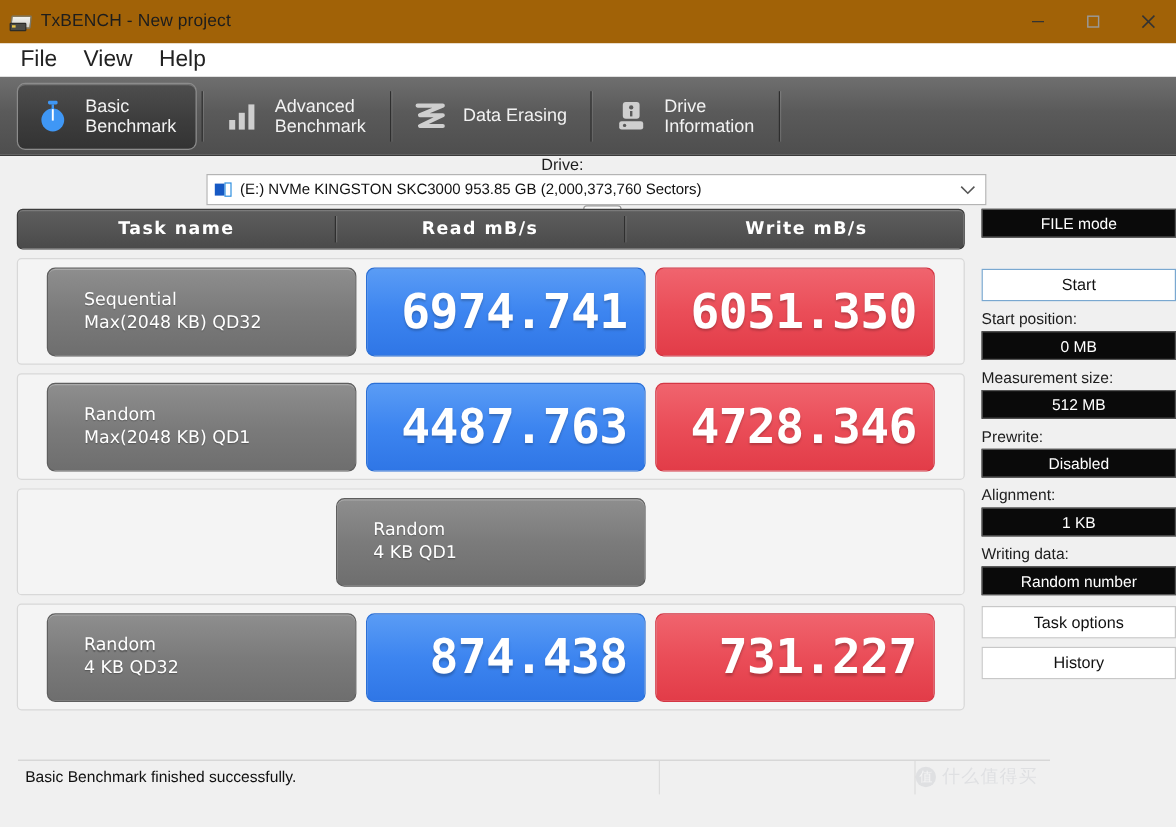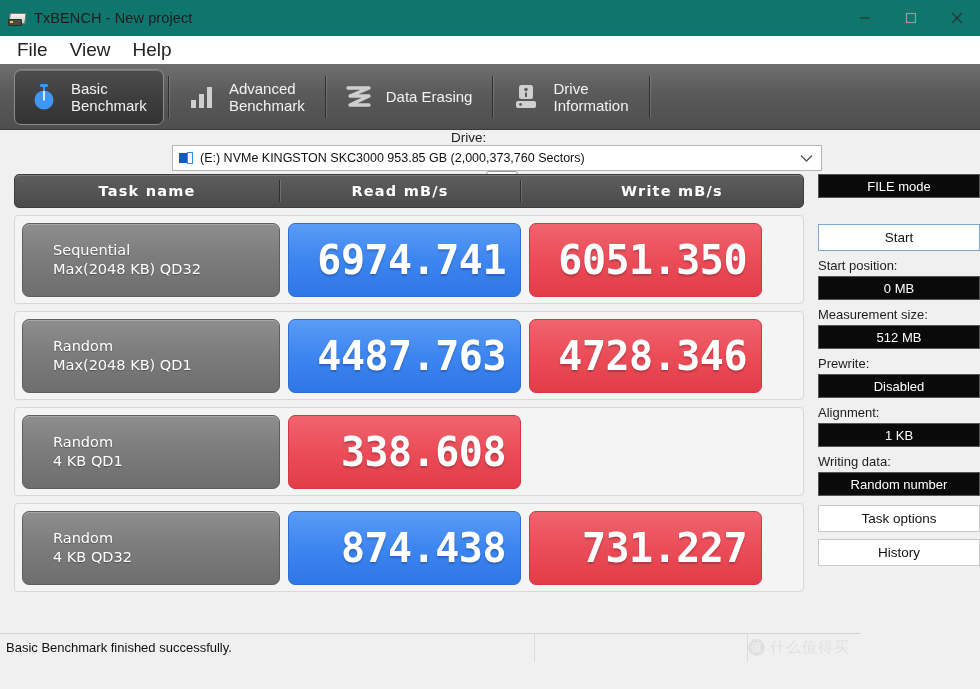--- a/index.html
+++ b/index.html
@@ -11,21 +11,21 @@
     height: 689px;
     overflow: hidden;
     background: #f0f0f0;
     font-family: "Liberation Sans", sans-serif;
     -webkit-font-smoothing: antialiased;
   }
 
   
   .titlebar {
     height: 36px;
-    background: #0f766e;
+    background: #a16207;
     display: flex;
     align-items: center;
     position: relative;
   }
   .app-icon {
     width: 18px;
     height: 16px;
     margin-left: 8px;
     margin-right: 8px;
     position: relative;
@@ -238,20 +238,21 @@
   .task-row {
     height: 89px;
     margin-top: 7px;
     background: #f4f4f4;
     border: 1px solid #d8d8d8;
     border-radius: 4px;
     display: flex;
     align-items: center;
     padding: 0 7px;
     box-sizing: border-box;
+    justify-content: center;
   }
   .task-name {
     width: 258px;
     height: 74px;
     flex: none;
     background: linear-gradient(#8e8e8e, #7b7b7b 50%, #6e6e6e);
     border: 1px solid #5e5e5e;
     border-radius: 7px;
     box-shadow: inset 0 1px 0 rgba(255,255,255,0.25);
     display: flex;
@@ -328,21 +329,21 @@
   .side-btn.plain { border-color: #c8c8c8; }
   .side-label {
     font-size: 13px;
     color: #1d1d1d;
     margin: 7px 0 3px 0;
   }
 
   
   .statusbar {
     position: absolute;
-    left: 0; bottom: 0;
+    left: 15px; bottom: 0;
     width: 860px;
     height: 28px;
     background: #f0f0f0;
     border-top: 1px solid #d2d2d2;
     display: flex;
     align-items: center;
     box-sizing: border-box;
   }
   .status-seg1 {
     width: 535px;
@@ -540,21 +541,20 @@
         </div>
         <div class="val read">4487.763</div>
         <div class="val write">4728.346</div>
       </div>
 
       <div class="task-row">
         <div class="task-name">
           <div class="l1">Random</div>
           <div class="l2">4 KB QD1</div>
         </div>
-        <div class="val write">338.608</div>
       </div>
 
       <div class="task-row">
         <div class="task-name">
           <div class="l1">Random</div>
           <div class="l2">4 KB QD32</div>
         </div>
         <div class="val read">874.438</div>
         <div class="val write">731.227</div>
       </div>

